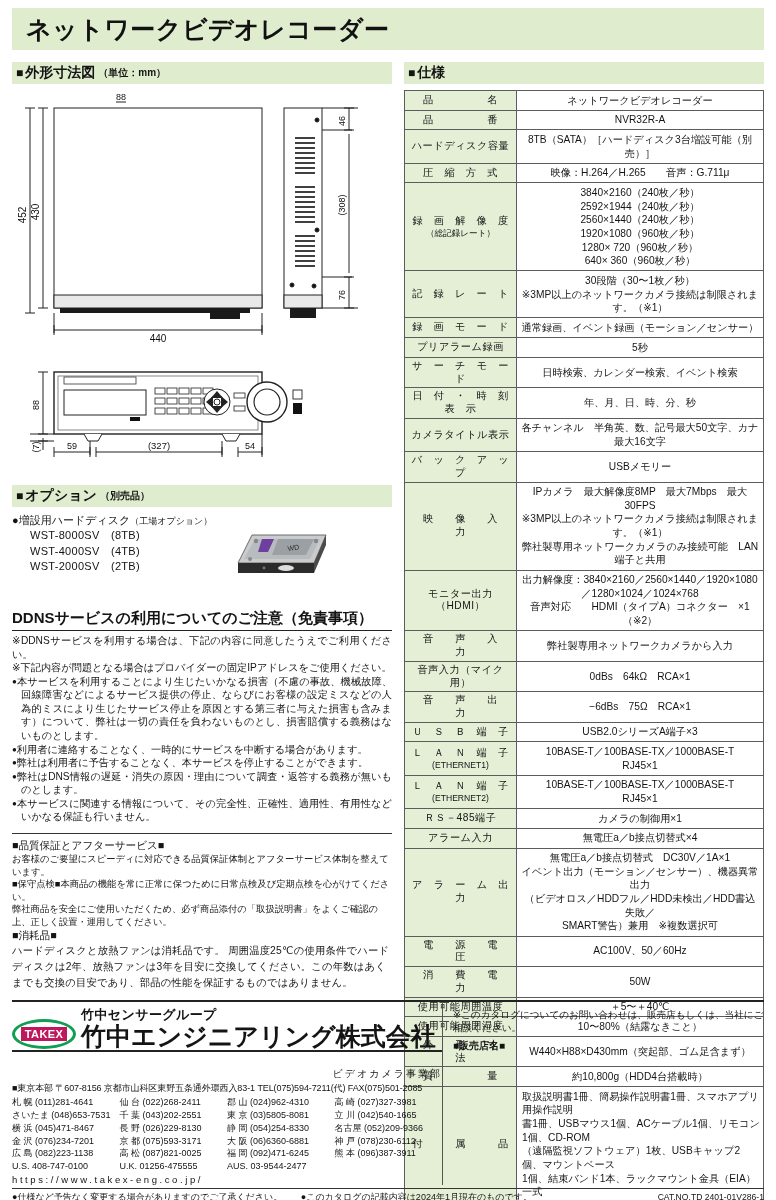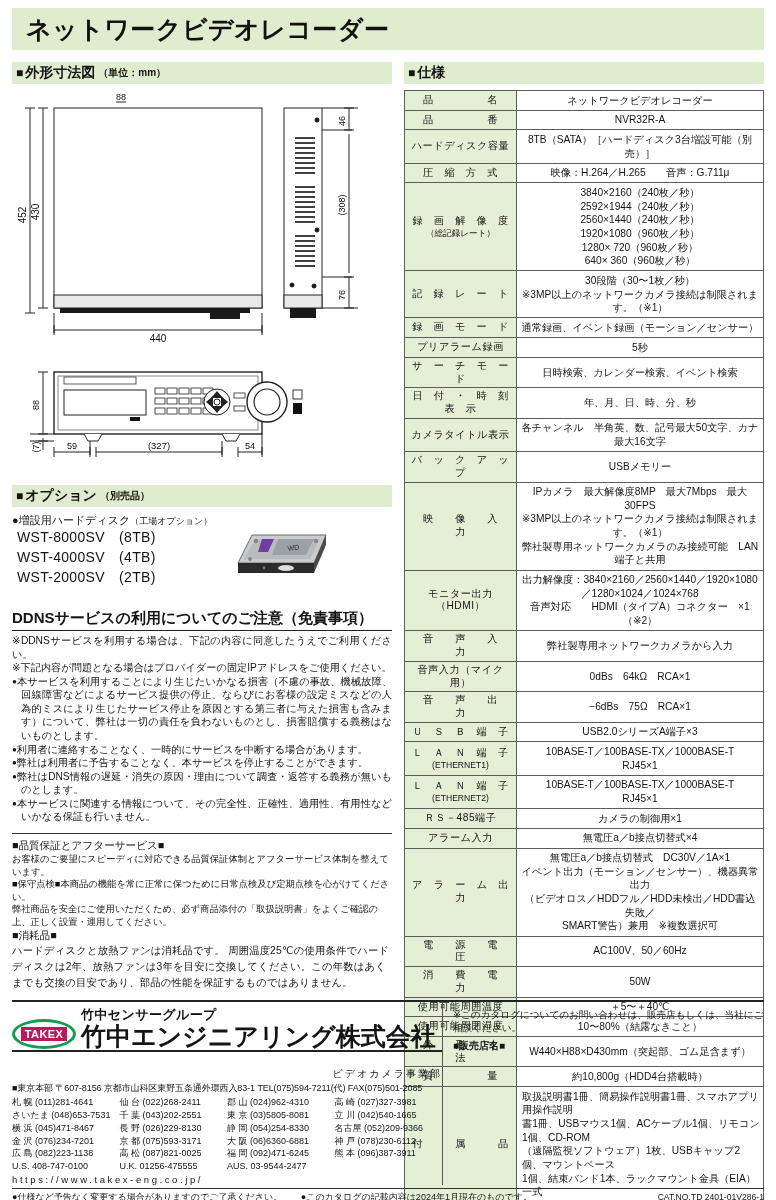--- a/index.html
+++ b/index.html
@@ -42,21 +42,21 @@
   .sec-head .sub { font-size: 10px; font-weight: bold; margin-left: 3px; }
 
   
   .dim-area { position: relative; height: 395px; }
   .dim-area svg { display: block; }
 
   
   .opt-body { position: relative; height: 92px; font-size: 11px; }
   .opt-bullet { font-size: 11px; }
   .opt-bullet .small { font-size: 9px; }
-  .opt-list { margin-left: 5px; line-height: 1.42; font-size: 14px; letter-spacing: .3px; }
+  .opt-list { margin-left: 18px; line-height: 1.42; font-size: 11px; letter-spacing: .3px; }
   .hdd-photo { position: absolute; right: 58px; top: 6px; }
 
   
   .ddns-title { font-size: 15px; font-weight: bold; margin-top: 4px; }
   .ddns-rule { border-bottom: 1.5px solid #222; margin: 2px 0 3px 0; }
   .ddns p { font-size: 10.2px; line-height: 1.33; text-align: justify; }
   .ddns p.ind { text-indent: 0; padding-left: 9px; }
   .ddns p.ind::before { content: "●"; margin-left: -9px; font-size: 8px; vertical-align: 1px; }
   .ddns p.star { padding-left: 0; }
 

